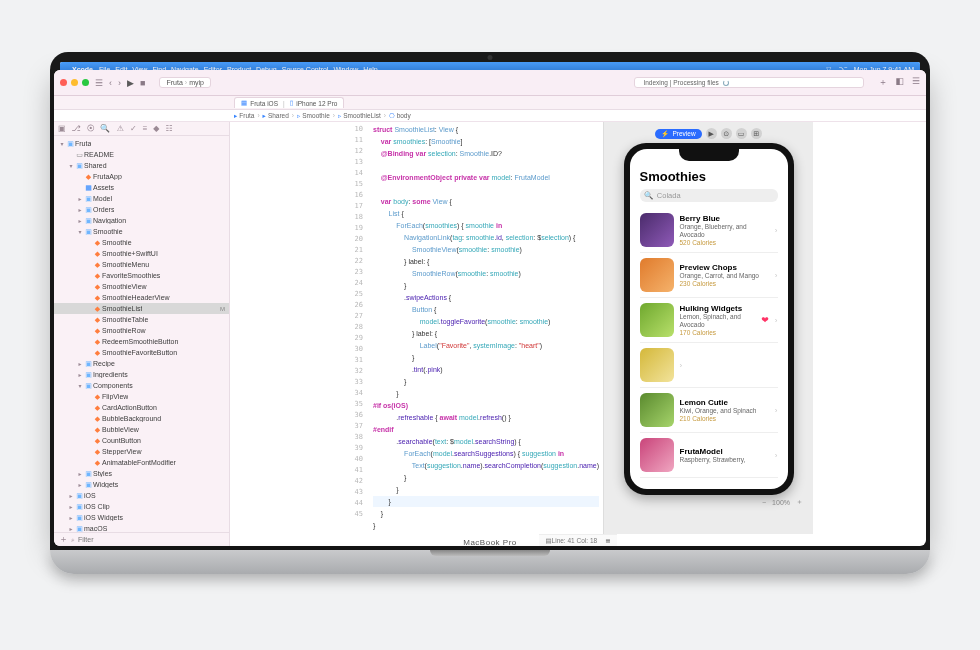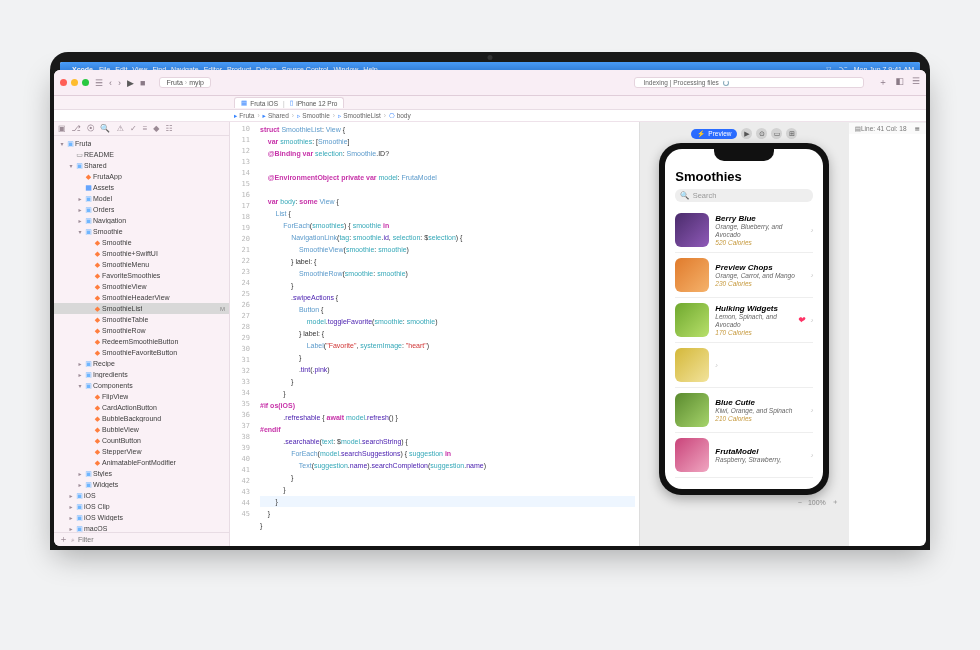--- a/index.html
+++ b/index.html
@@ -55,21 +55,21 @@
   .row .disc{ color:#9b8a95; width:8px; text-align:center; font-size:6px;}
   .row .ficn{ width:9px; text-align:center; font-size:7px;}
   .row .lbl{ font-size:7px; white-space:nowrap; overflow:hidden; text-overflow:ellipsis;}
   .row.sel{ background:#d8d8d8;}
   .row .mod{ margin-left:auto; font-size:6px; color:#888;}
   .ficn.fold{color:#6fb6ff;} .ficn.swift{color:#ff7e3e;} .ficn.asset{color:#2c87ff;} .ficn.doc{color:#888;}
   .navfoot{height:14px;border-top:1px solid #e8dce4;display:flex;align-items:center;padding:0 5px;color:#9b8a95;}
   .navfoot input{border:none;background:transparent;outline:none;font-size:7px;flex:1;}
   .navfoot .plus{font-size:9px;cursor:pointer;}
 
-  .main { flex:1; display:flex; flex-direction:row; position:relative; }
+  .main { flex:1; display:flex; flex-direction:column; position:relative;align-items:center; }
   .editor { flex:1; display:flex; overflow:hidden; }
   .code { flex:1; display:flex; overflow:hidden; background:#fff;}
   .gutter { width:26px; text-align:right; padding:2px 6px 2px 0; color:#b8b8b8; font-family: Menlo, monospace; font-size:7px; line-height:11px; user-select:none; background:#fff;}
   .src { flex:1; padding:2px 4px; font-family: Menlo, monospace; font-size:7px; line-height:11px; white-space:pre; color:#333;}
   .src .hl{ background:#eef6ff; display:inline-block; width:100%;}
   .kw{color:#c733a9;font-weight:600;}
   .ty{color:#5b9acb;}
   .id{color:#35a8b8;}
   .str{color:#d03535;}
   .dot{color:#a06ae0;}
@@ -78,21 +78,21 @@
   
   .preview { width:210px; background:#ececec; border-left:1px solid #ddd; display:flex; flex-direction:column; align-items:center; padding:6px; }
   .pvhdr{ display:flex; gap:4px; align-items:center; margin-bottom:4px;}
   .pvbadge{ background:#2b6cff; color:#fff; border-radius:8px; padding:1px 6px; font-size:6.5px; display:flex; gap:3px; align-items:center;}
   .pvctrl{ width:11px; height:11px; border-radius:50%; background:#d2d2d2; color:#555; font-size:7px; display:flex; align-items:center; justify-content:center;}
   .phone { width:170px; background:#111; border-radius:22px; padding:6px; box-shadow:0 4px 12px rgba(0,0,0,.3);}
   .phonescr{ background:#fff; border-radius:17px; padding:18px 6px 6px 6px; position:relative; height:340px; overflow:hidden;}
   .notch{position:absolute; top:0; left:50%; transform:translateX(-50%); width:60px; height:12px; background:#111; border-radius:0 0 10px 10px;}
   .ptitle{font-weight:700; font-size:13px; padding:2px 4px;}
   .psearch{ margin:3px 4px 6px; background:#eee; border-radius:6px; padding:2px 5px; color:#999; font-size:7.5px; display:flex; gap:3px; align-items:center;}
-  .slist{ padding:0 4px; display:flex; flex-direction:column;font-style:italic;}
+  .slist{ padding:0 4px; display:flex; flex-direction:column;}
   .srow{ display:flex; gap:6px; padding:5px 0; border-bottom:1px solid #eee; align-items:center;}
   .thumb{ width:34px; height:34px; border-radius:6px; flex-shrink:0;}
   .sname{font-size:8px; font-weight:600;}
   .sdesc{font-size:6.5px; color:#666; line-height:8px;}
   .scal{font-size:6.5px; color:#c69a3f;}
   .heart{color:#ff3366; font-size:9px;}
   .chev{color:#ccc; font-size:8px;}
   .pvfoot{height:14px; width:100%; display:flex; align-items:center; justify-content:flex-end; gap:6px; padding:0 4px; color:#888; font-size:7px;}
 
   .statusbar{height:12px; border-top:1px solid #eee; display:flex; align-items:center; padding:0 6px; font-size:6.5px; color:#777; background:#fafafa;}
@@ -438,21 +438,21 @@
                   <div class="pvctrl">⊙</div>
                   <div class="pvctrl">▭</div>
                   <div class="pvctrl">⊞</div>
                 </div>
                 <div class="phone">
                   <div class="phonescr">
                     <div class="notch"></div>
                     <div class="ptitle">Smoothies</div>
                     <div class="psearch">
                       <span>🔍</span>
-                      <span>Search</span>
+                      <span>Colada</span>
                     </div>
                     <div class="slist" id="slist">
                         <div class="srow">
                           <div class="thumb" style="background: linear-gradient(135deg, rgb(74, 43, 107), rgb(143, 90, 184));"></div>
                           <div style="flex: 1 1 0%;">
                             <div class="sname">Berry Blue</div>
                             <div class="sdesc">Orange, Blueberry, and Avocado</div>
                             <div class="scal">520 Calories</div>
                           </div>
                           <span class="chev">›</span>
@@ -476,21 +476,21 @@
                           <span class="heart">❤</span>
                           <span class="chev">›</span>
                         </div>
                         <div class="srow">
                           <div class="thumb" style="background: linear-gradient(135deg, rgb(212, 184, 58), rgb(242, 227, 155));"></div>
                           <span class="chev">›</span>
                         </div>
                         <div class="srow">
                           <div class="thumb" style="background: linear-gradient(135deg, rgb(90, 138, 46), rgb(166, 212, 107));"></div>
                           <div style="flex: 1 1 0%;">
-                            <div class="sname">Blue Cutie</div>
+                            <div class="sname">Lemon Cutie</div>
                             <div class="sdesc">Kiwi, Orange, and Spinach</div>
                             <div class="scal">210 Calories</div>
                           </div>
                           <span class="chev">›</span>
                         </div>
                         <div class="srow">
                           <div class="thumb" style="background: linear-gradient(135deg, rgb(201, 68, 122), rgb(240, 166, 193));"></div>
                           <div style="flex: 1 1 0%;">
                             <div class="sname">FrutaModel</div>
                             <div class="sdesc">Raspberry, Strawberry,</div>
@@ -512,13 +512,16 @@
               <span class="sbsp"></span>
               <span>Line: 41  Col: 18</span>
               <span style="margin-left:8px">≣</span>
             </div>
           </div>
         </div>
 
       </div>
     </div>
   </div>
+  <div class="base">
+    <span class="brand">MacBook Pro</span>
+  </div>
 </div>
 
 </body></html>

